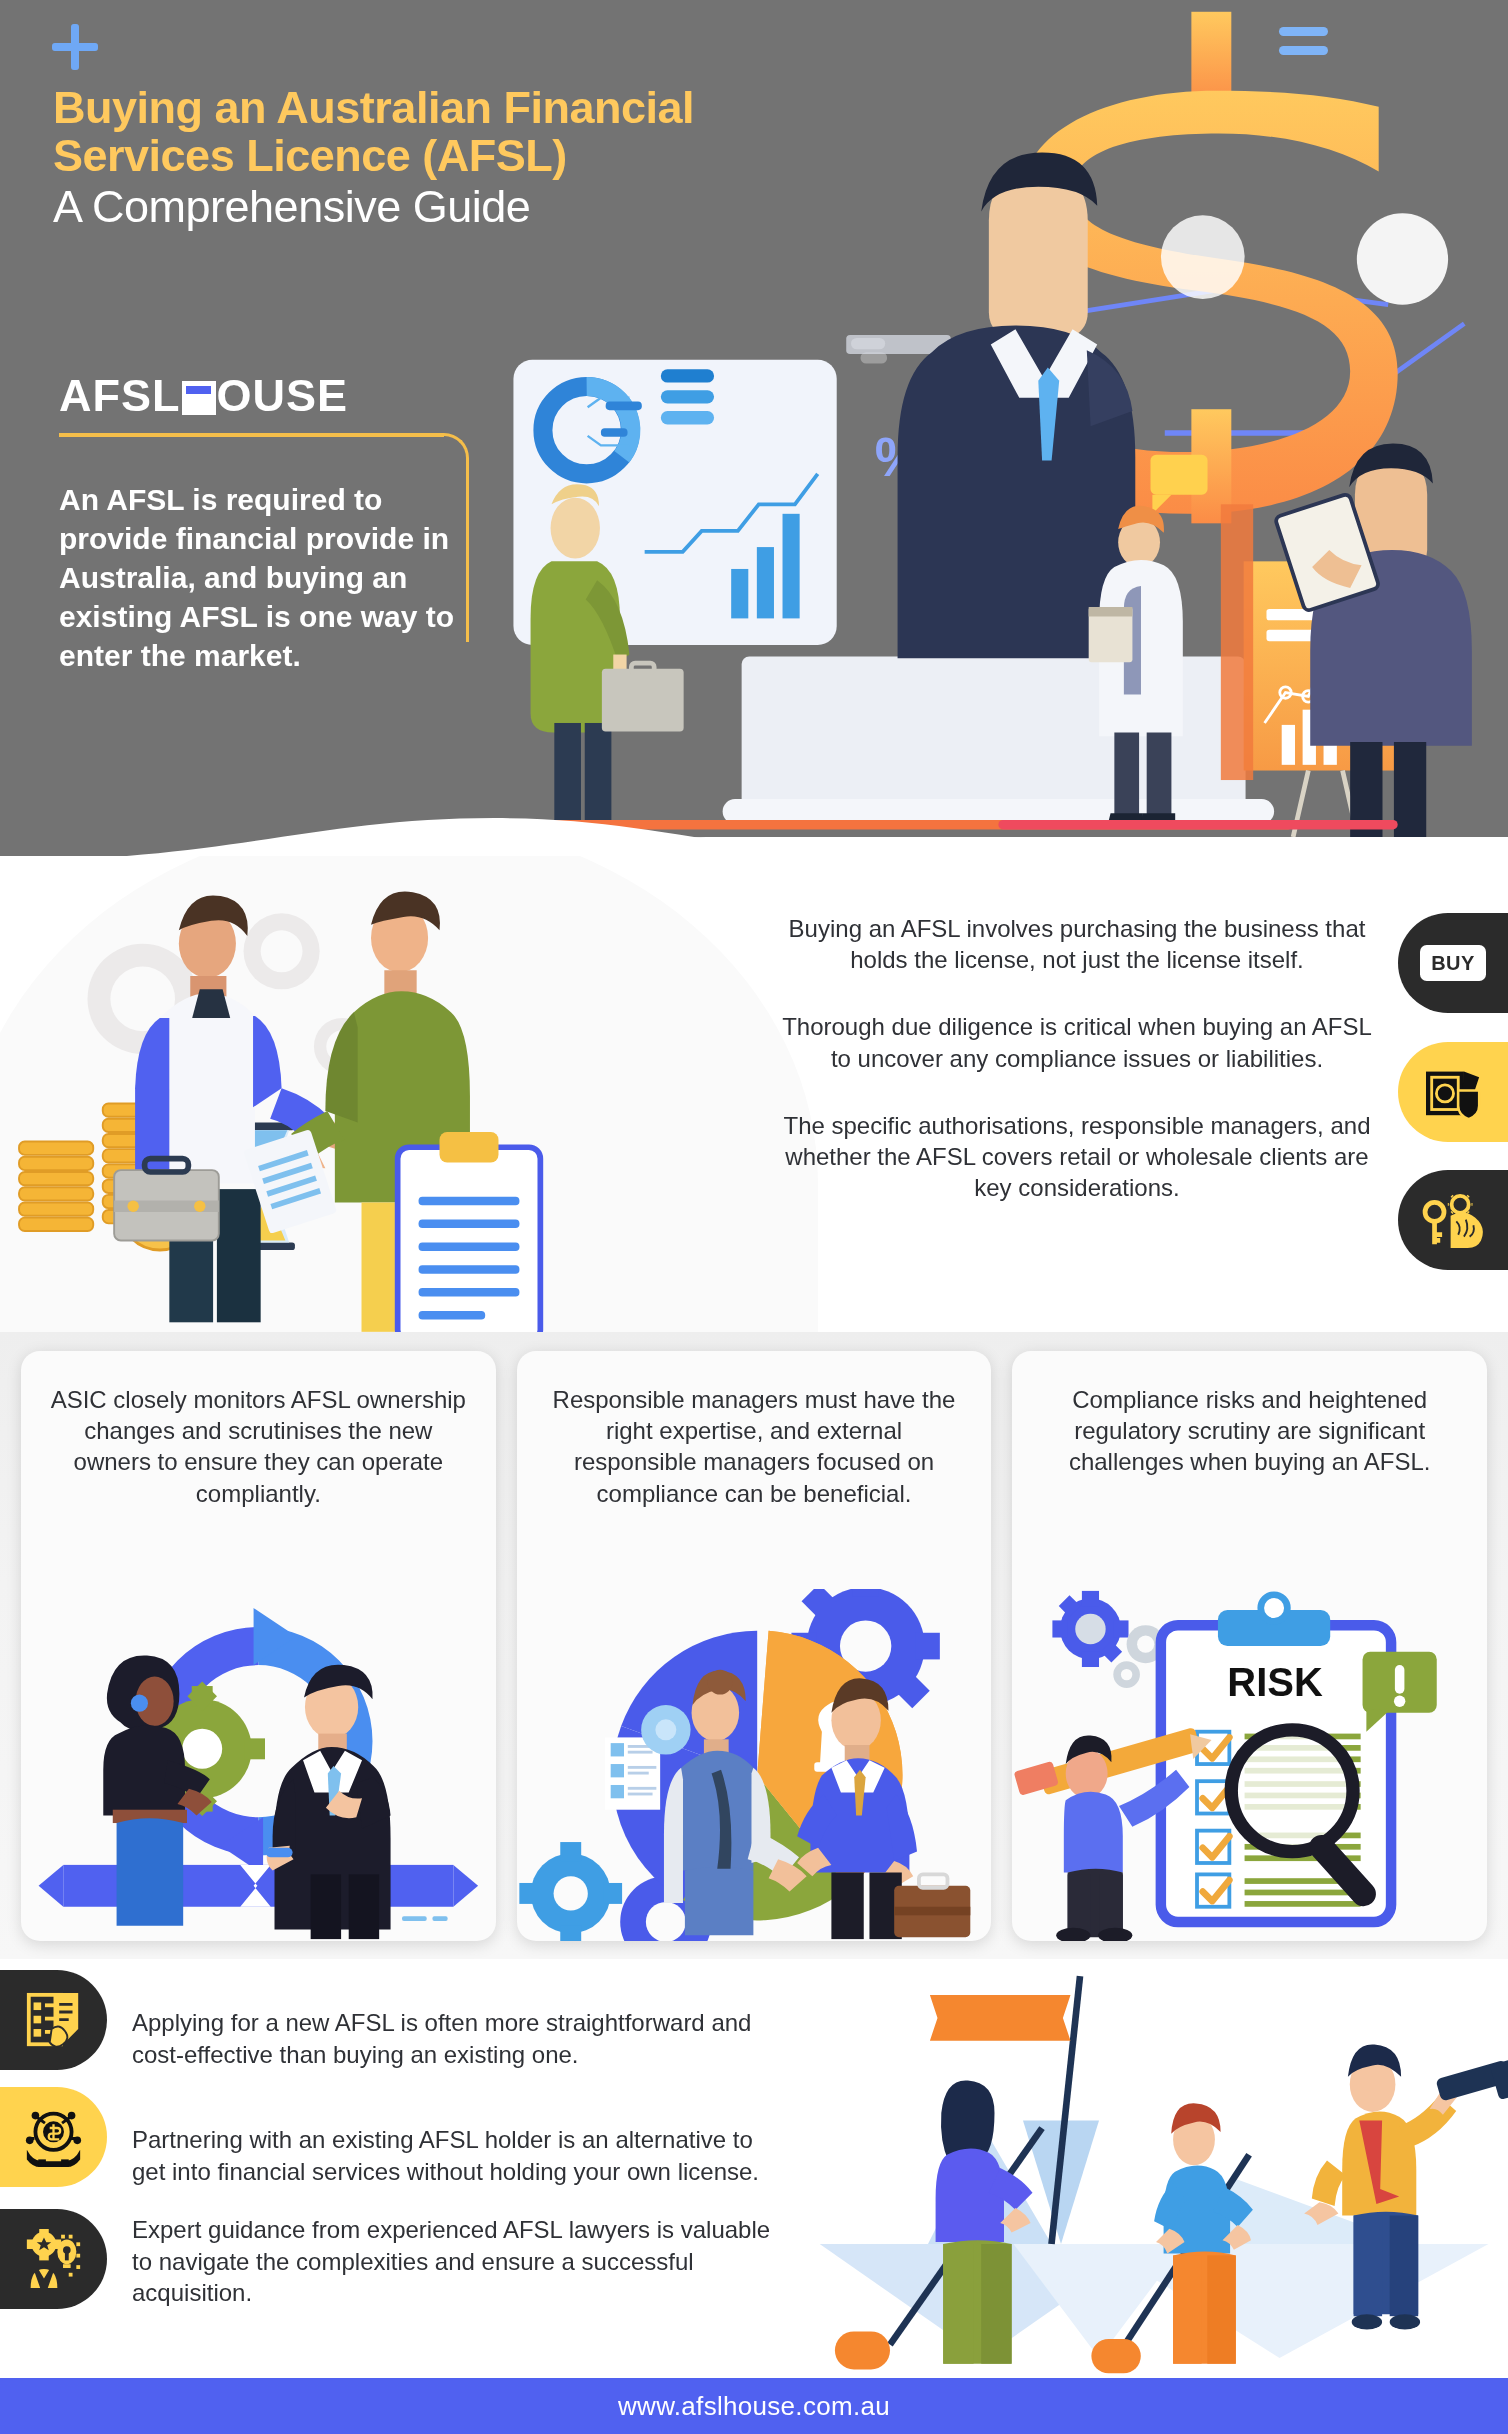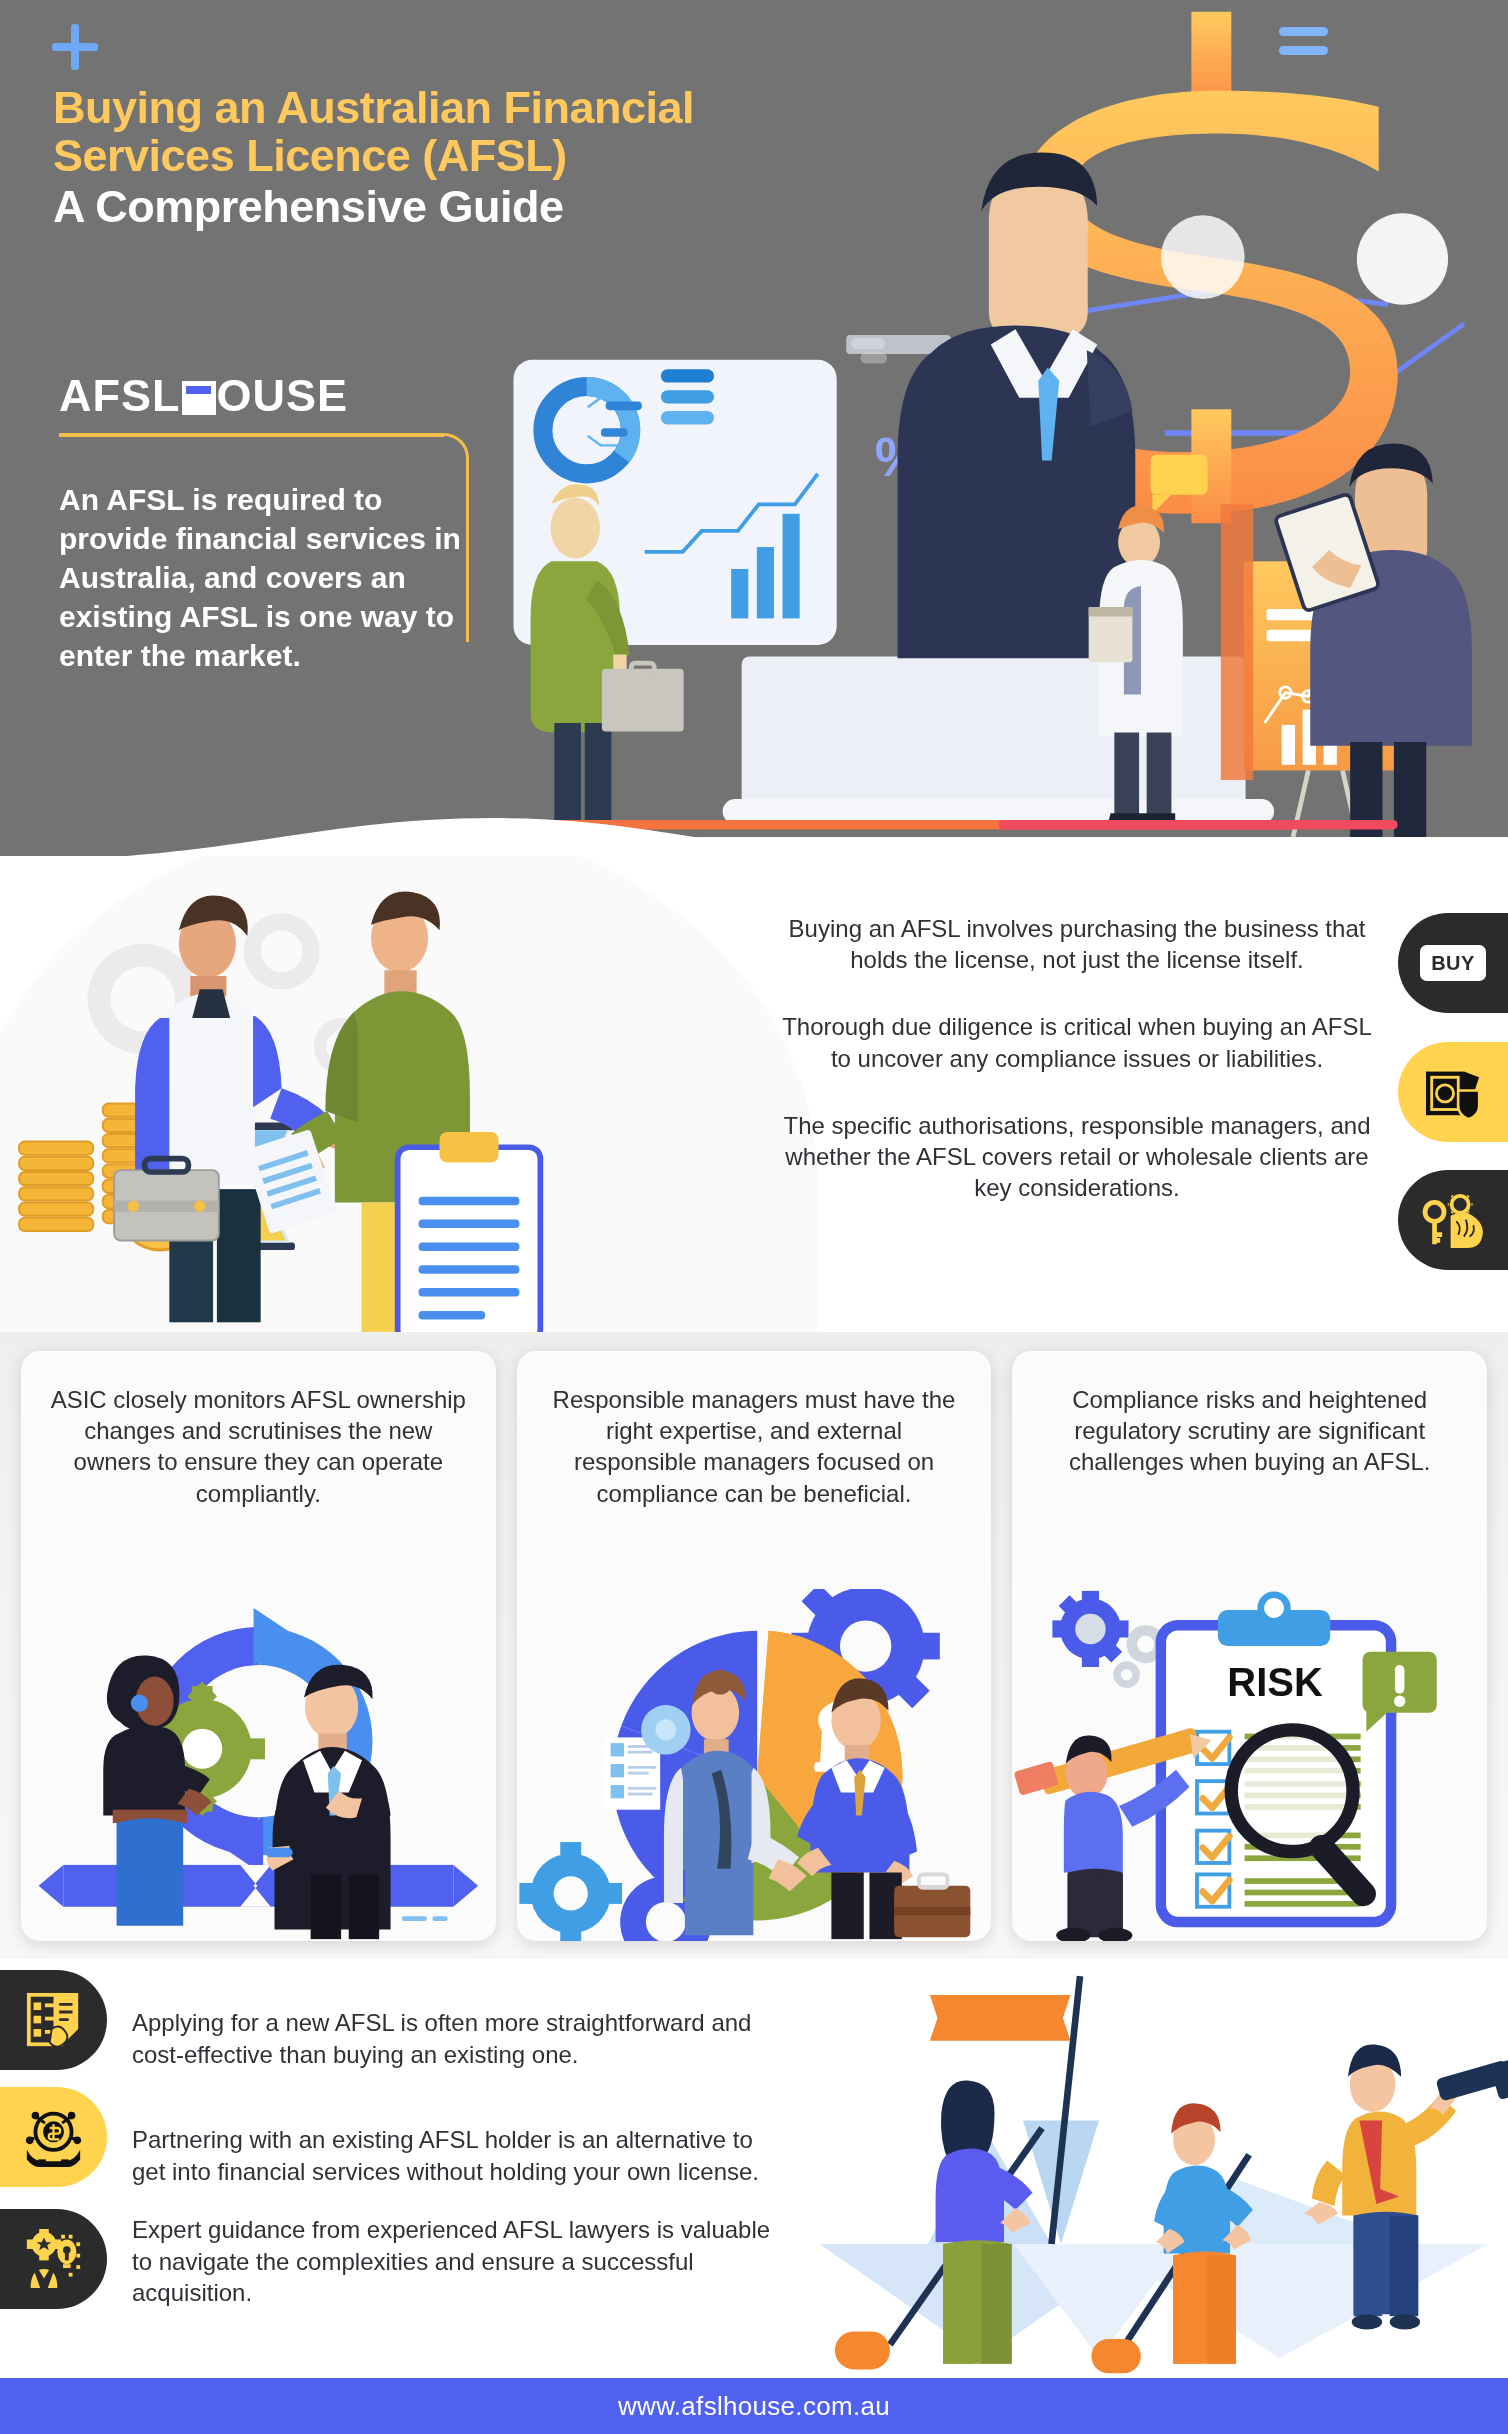--- a/index.html
+++ b/index.html
@@ -23,21 +23,21 @@
     content: ""; position: absolute; background: #6fa8f5; border-radius: 2.9px;
   }
   .hero-plus:before { left: 19px; top: 0; width: 7.6px; height: 46px; }
   .hero-plus:after { left: 0; top: 19px; width: 46px; height: 7.6px; }
 
   .equals { position: absolute; left: 1279px; top: 27px; width: 49px; }
   .equals i { display: block; height: 8.6px; background: #7fb4f7; border-radius: 4.8px; margin-bottom: 10.5px; }
 
   .title-wrap { position: absolute; left: 53px; top: 84px; width: 1027px; z-index: 8; }
   .t1, .t2 { font-size: 45px; font-weight: 700; color: #ffc95e; line-height: 1.06; letter-spacing: -0.5px; }
-  .t3 { font-size: 45px; font-weight: 700; color: #ffffff; line-height: 1.06; margin-top: 3.8px; letter-spacing: -0.5px; }
+  .t3 { font-size: 45px; font-weight: 400; color: #ffffff; line-height: 1.06; margin-top: 3.8px; letter-spacing: -0.5px; }
 
   
   .logo { position: absolute; left: 59px; top: 373px; z-index: 9; }
   .logo-row { display: flex; align-items: center; }
   .logo-txt { font-size: 45px; font-weight: 700; color: #fff; letter-spacing: 1px; line-height: 1; }
   .logo-house {
     width: 34px; height: 34px; background: #fff; margin: 0 1px; position: relative; top: 2.9px;
   }
   .logo-house:after {
     content: ""; position: absolute; left: 4.8px; top: 4.8px; width: 25px; height: 7.6px; background: #5061f0;
@@ -270,21 +270,21 @@
     <div class="logo">
       <div class="logo-row">
         <span class="logo-txt">AFSL</span>
         <span class="logo-house"></span>
         <span class="logo-txt">OUSE</span>
       </div>
     </div>
     <div class="logo-underline"></div>
     <div class="logo-hook"></div>
 
-    <div class="lead">An AFSL is required to provide financial services in Australia, and covers an existing AFSL is one way to enter the market.</div>
+    <div class="lead">An AFSL is required to provide financial provide in Australia, and buying an existing AFSL is one way to enter the market.</div>
   </section>
 
   <section class="sec2">
     <div class="sec2-dome"></div>
 
     <svg style="position:absolute;left:0;top:0;width:723px;height:495px" viewBox="0 0 760 520">
 
       <g fill="#eceaea">
         <circle cx="150" cy="150" r="58"></circle>
           <circle cx="150" cy="150" r="34" fill="#fafafa"></circle>

